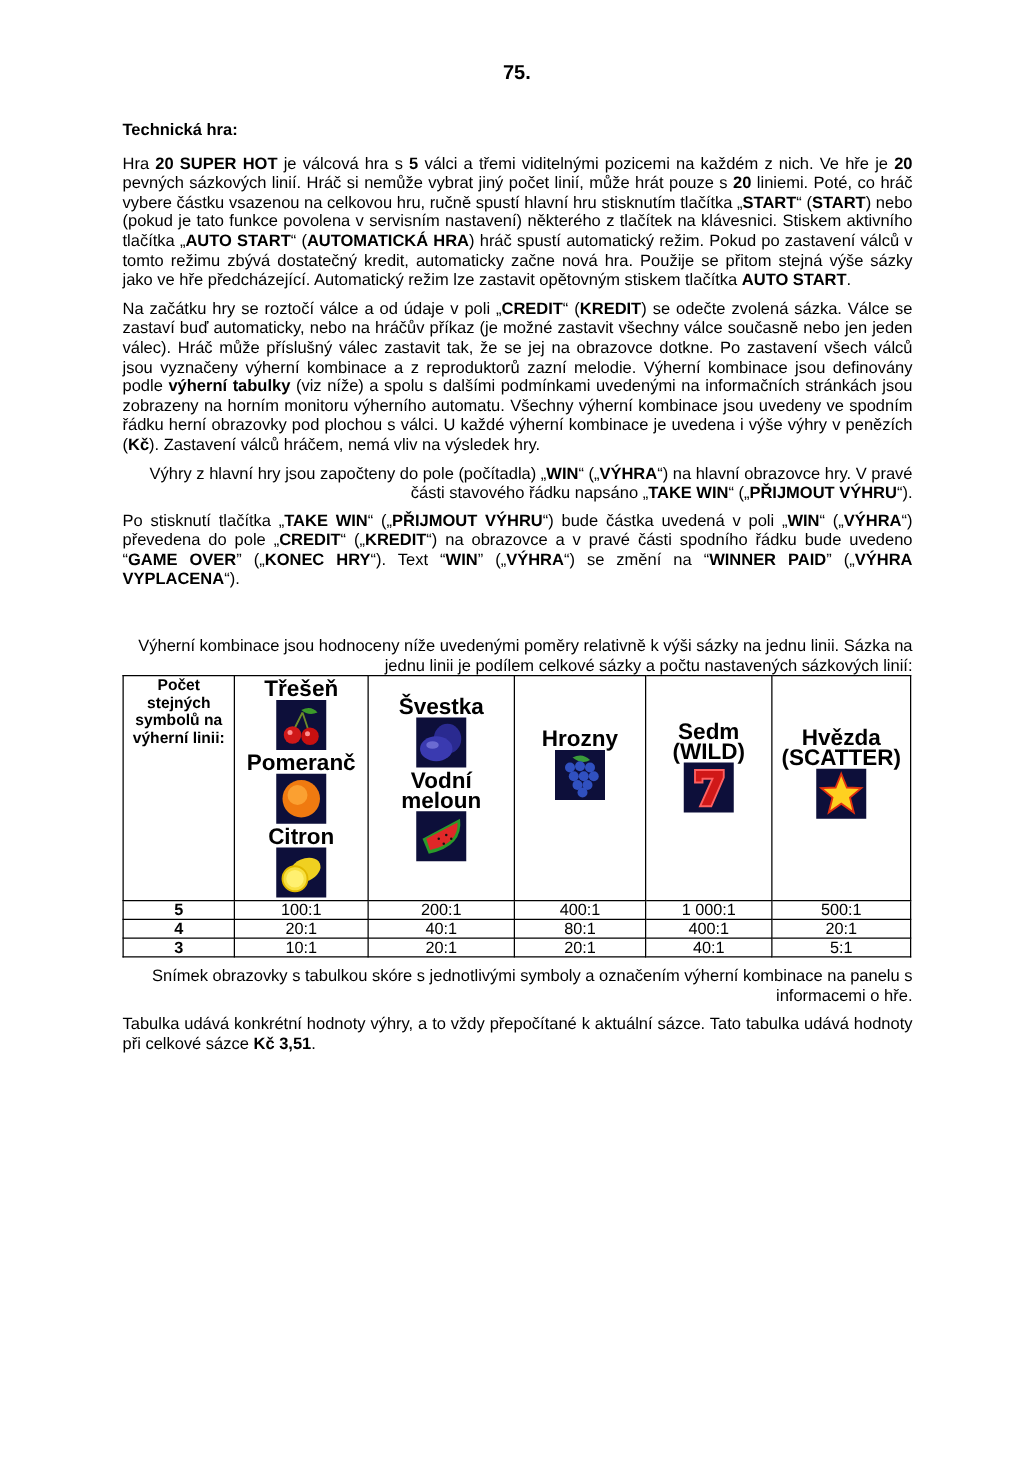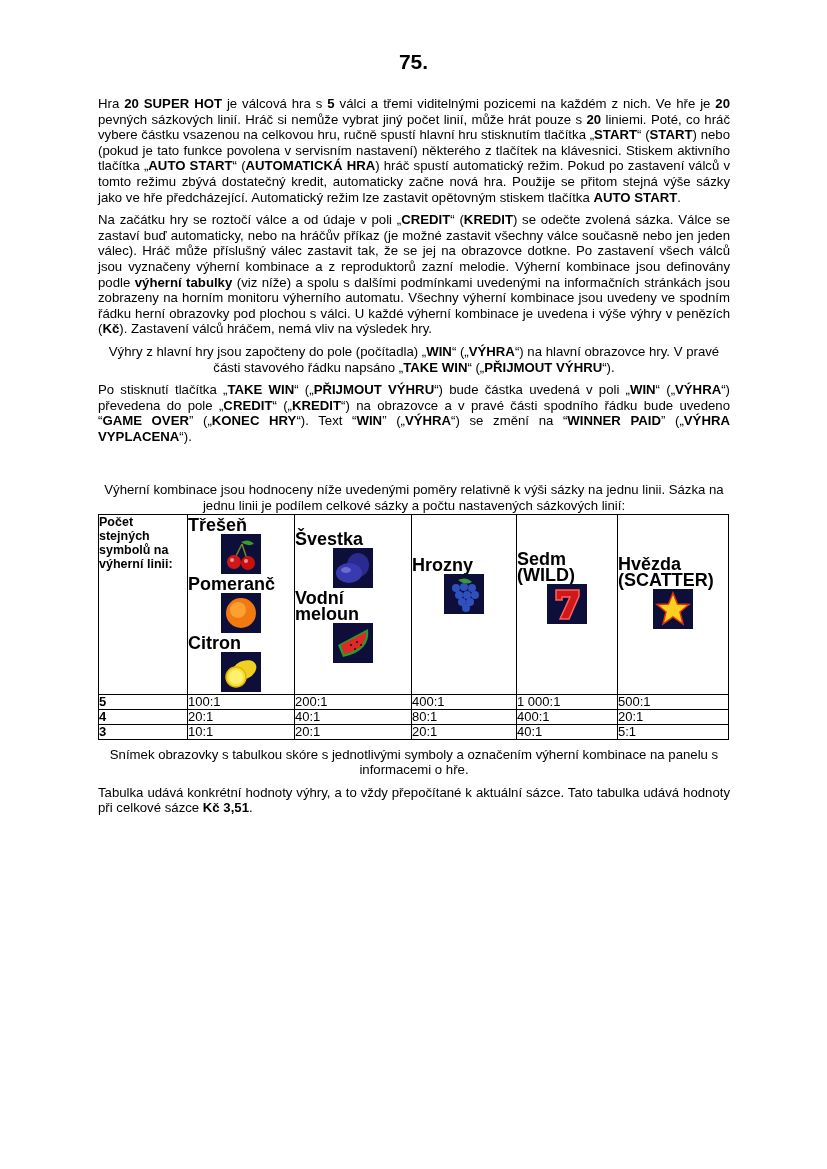--- a/index.html
+++ b/index.html
@@ -1,42 +1,43 @@
 <!DOCTYPE html>
 <html><head>
 <meta charset="utf-8">
 <style>
   html, body { margin: 0; padding: 0; background: #ffffff; }
   body { width: 827px; height: 1169px; position: relative; overflow: hidden;
          font-family: "Liberation Sans", sans-serif; color: #000; }
   .page-number { position: absolute; top: 50px; left: 0; width: 827px; text-align: center;
-                 font-weight: bold; font-size: 21px; }
+                 font-weight: bold; font-size: 16px; }
   .content { position: absolute; top: 96px; left: 98px; width: 632px; font-size: 13.2px; line-height: 15.6px; }
   h2 { font-size: 13.2px; font-weight: bold; margin: 0 0 11px 0; }
   p { margin: 0 0 7px 0; text-align: justify; }
-  p.left { text-align: center; }
+  p.left { text-align: right; }
   b { font-weight: bold; }
   .gap { height: 31px; }
   table.paytable { border-collapse: collapse; width: 631px; margin-top: 0; font-size: 13px; }
-  table.paytable td, table.paytable th { border: 1px solid #000; padding: 0; text-align: left; vertical-align: top; }
+  table.paytable td, table.paytable th { border: 1px solid #000; padding: 0; text-align: center; vertical-align: top; }
   th.rowhead { width: 88px; vertical-align: middle; font-weight: bold; font-size: 12.5px; line-height: 14px; padding-top: 8px; }
   .sym-col { font-weight: bold; font-size: 18px; }
   .sym-name { display: block; margin-top: 2px; line-height: 16px; }
   .sym-icon { display: block; width: 40px; height: 40px; margin: 1px auto 2px auto; background: #0d0f3a; position: relative; overflow: hidden; }
   .sym-icon svg { width: 40px; height: 40px; display: block; }
   td.num { vertical-align: middle; font-weight: normal; line-height: 14px; height: 14px; }
   td.count { font-weight: bold; }
   .after { margin-top: 7px; }
 </style>
 </head>
 <body>
 
 <div class="page-number">75.</div>
 
 <div class="content">
+  <h2>Technická hra:</h2>
   <p>Hra <b>20 SUPER HOT</b> je válcová hra s <b>5</b> válci a třemi viditelnými pozicemi na každém z nich. Ve hře je <b>20</b> pevných sázkových linií. Hráč si nemůže vybrat jiný počet linií, může hrát pouze s <b>20</b> liniemi. Poté, co hráč vybere částku vsazenou na celkovou hru, ručně spustí hlavní hru stisknutím tlačítka „<b>START</b>“ (<b>START</b>) nebo (pokud je tato funkce povolena v servisním nastavení) některého z tlačítek na klávesnici. Stiskem aktivního tlačítka „<b>AUTO START</b>“ (<b>AUTOMATICKÁ HRA</b>) hráč spustí automatický režim. Pokud po zastavení válců v tomto režimu zbývá dostatečný kredit, automaticky začne nová hra. Použije se přitom stejná výše sázky jako ve hře předcházející. Automatický režim lze zastavit opětovným stiskem tlačítka <b>AUTO START</b>.</p>
   <p>Na začátku hry se roztočí válce a od údaje v poli „<b>CREDIT</b>“ (<b>KREDIT</b>) se odečte zvolená sázka. Válce se zastaví buď automaticky, nebo na hráčův příkaz (je možné zastavit všechny válce současně nebo jen jeden válec). Hráč může příslušný válec zastavit tak, že se jej na obrazovce dotkne. Po zastavení všech válců jsou vyznačeny výherní kombinace a z reproduktorů zazní melodie. Výherní kombinace jsou definovány podle <b>výherní tabulky</b> (viz níže) a spolu s dalšími podmínkami uvedenými na informačních stránkách jsou zobrazeny na horním monitoru výherního automatu. Všechny výherní kombinace jsou uvedeny ve spodním řádku herní obrazovky pod plochou s válci. U každé výherní kombinace je uvedena i výše výhry v penězích (<b>Kč</b>). Zastavení válců hráčem, nemá vliv na výsledek hry.</p>
   <p class="left">Výhry z hlavní hry jsou započteny do pole (počítadla) „<b>WIN</b>“ („<b>VÝHRA</b>“) na hlavní obrazovce hry. V pravé části stavového řádku napsáno „<b>TAKE WIN</b>“ („<b>PŘIJMOUT VÝHRU</b>“).</p>
   <p>Po stisknutí tlačítka „<b>TAKE WIN</b>“ („<b>PŘIJMOUT VÝHRU</b>“) bude částka uvedená v poli „<b>WIN</b>“ („<b>VÝHRA</b>“) převedena do pole „<b>CREDIT</b>“ („<b>KREDIT</b>“) na obrazovce a v pravé části spodního řádku bude uvedeno “<b>GAME OVER</b>” („<b>KONEC HRY</b>“). Text “<b>WIN</b>” („<b>VÝHRA</b>“) se změní na “<b>WINNER PAID</b>” („<b>VÝHRA VYPLACENA</b>“).</p>
 
   <div class="gap"></div>
 
   <p class="left" style="margin-bottom:0">Výherní kombinace jsou hodnoceny níže uvedenými poměry relativně k výši sázky na jednu linii. Sázka na jednu linii je podílem celkové sázky a počtu nastavených sázkových linií:</p>
 
   <table class="paytable">

